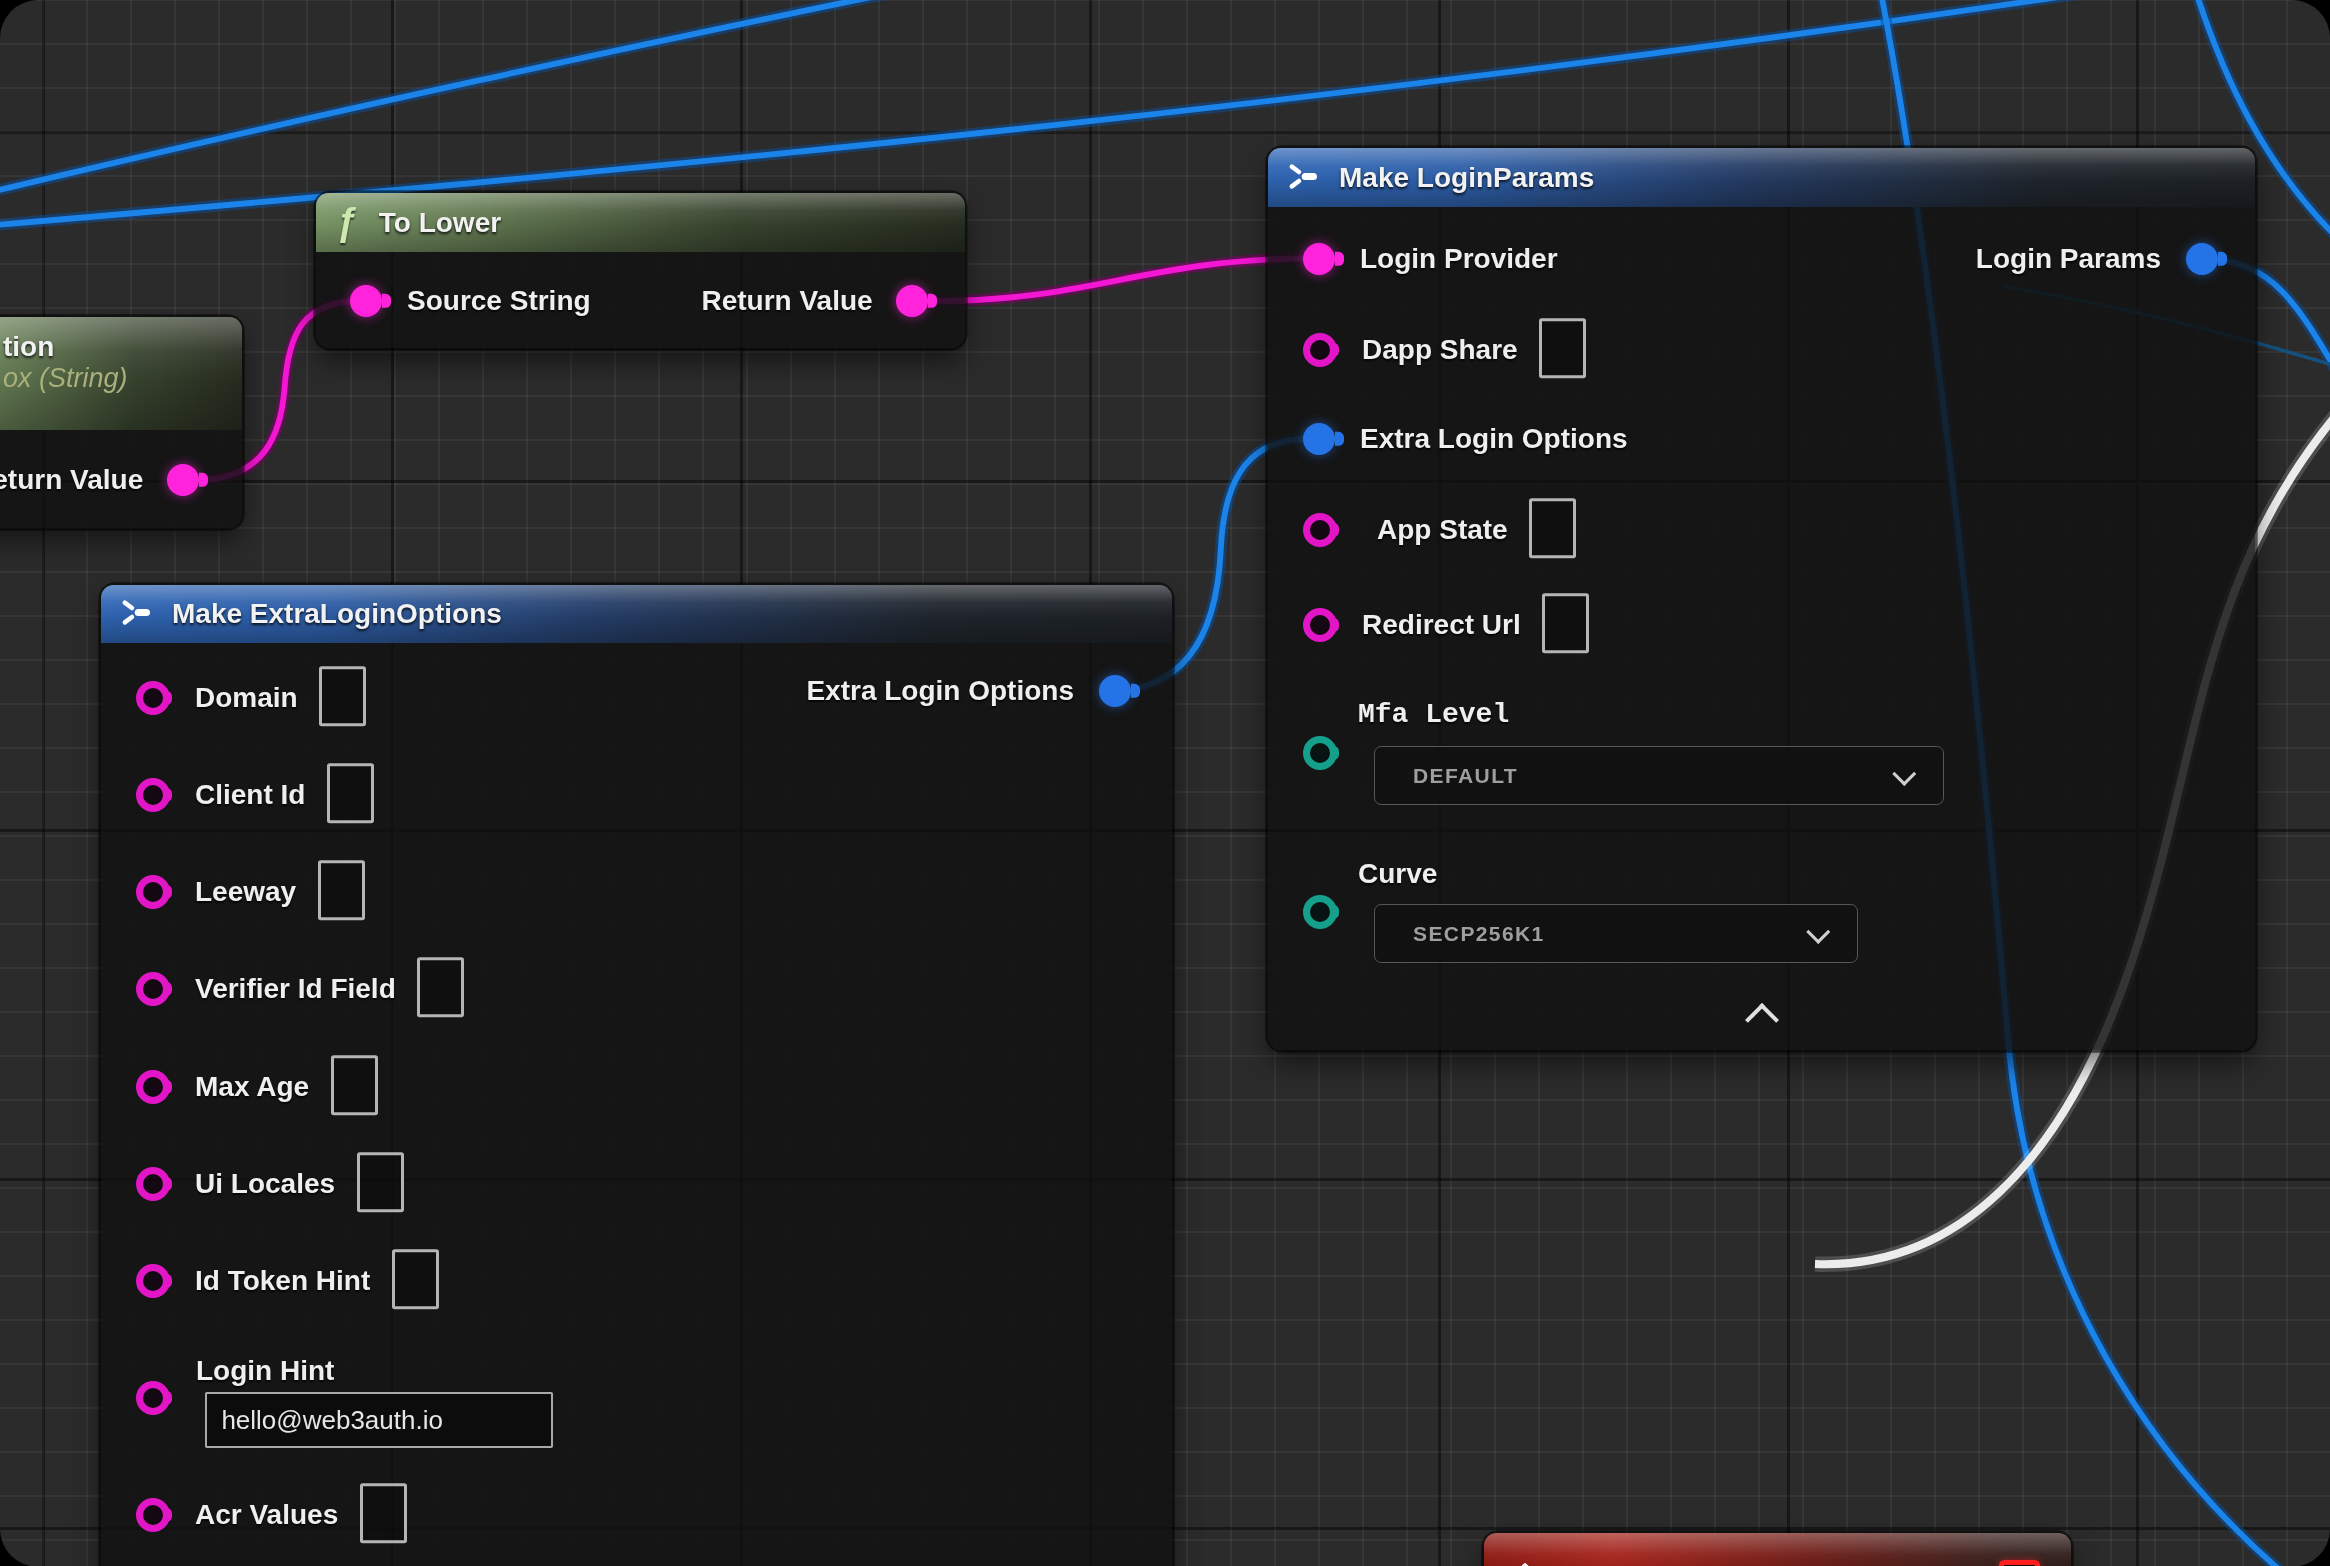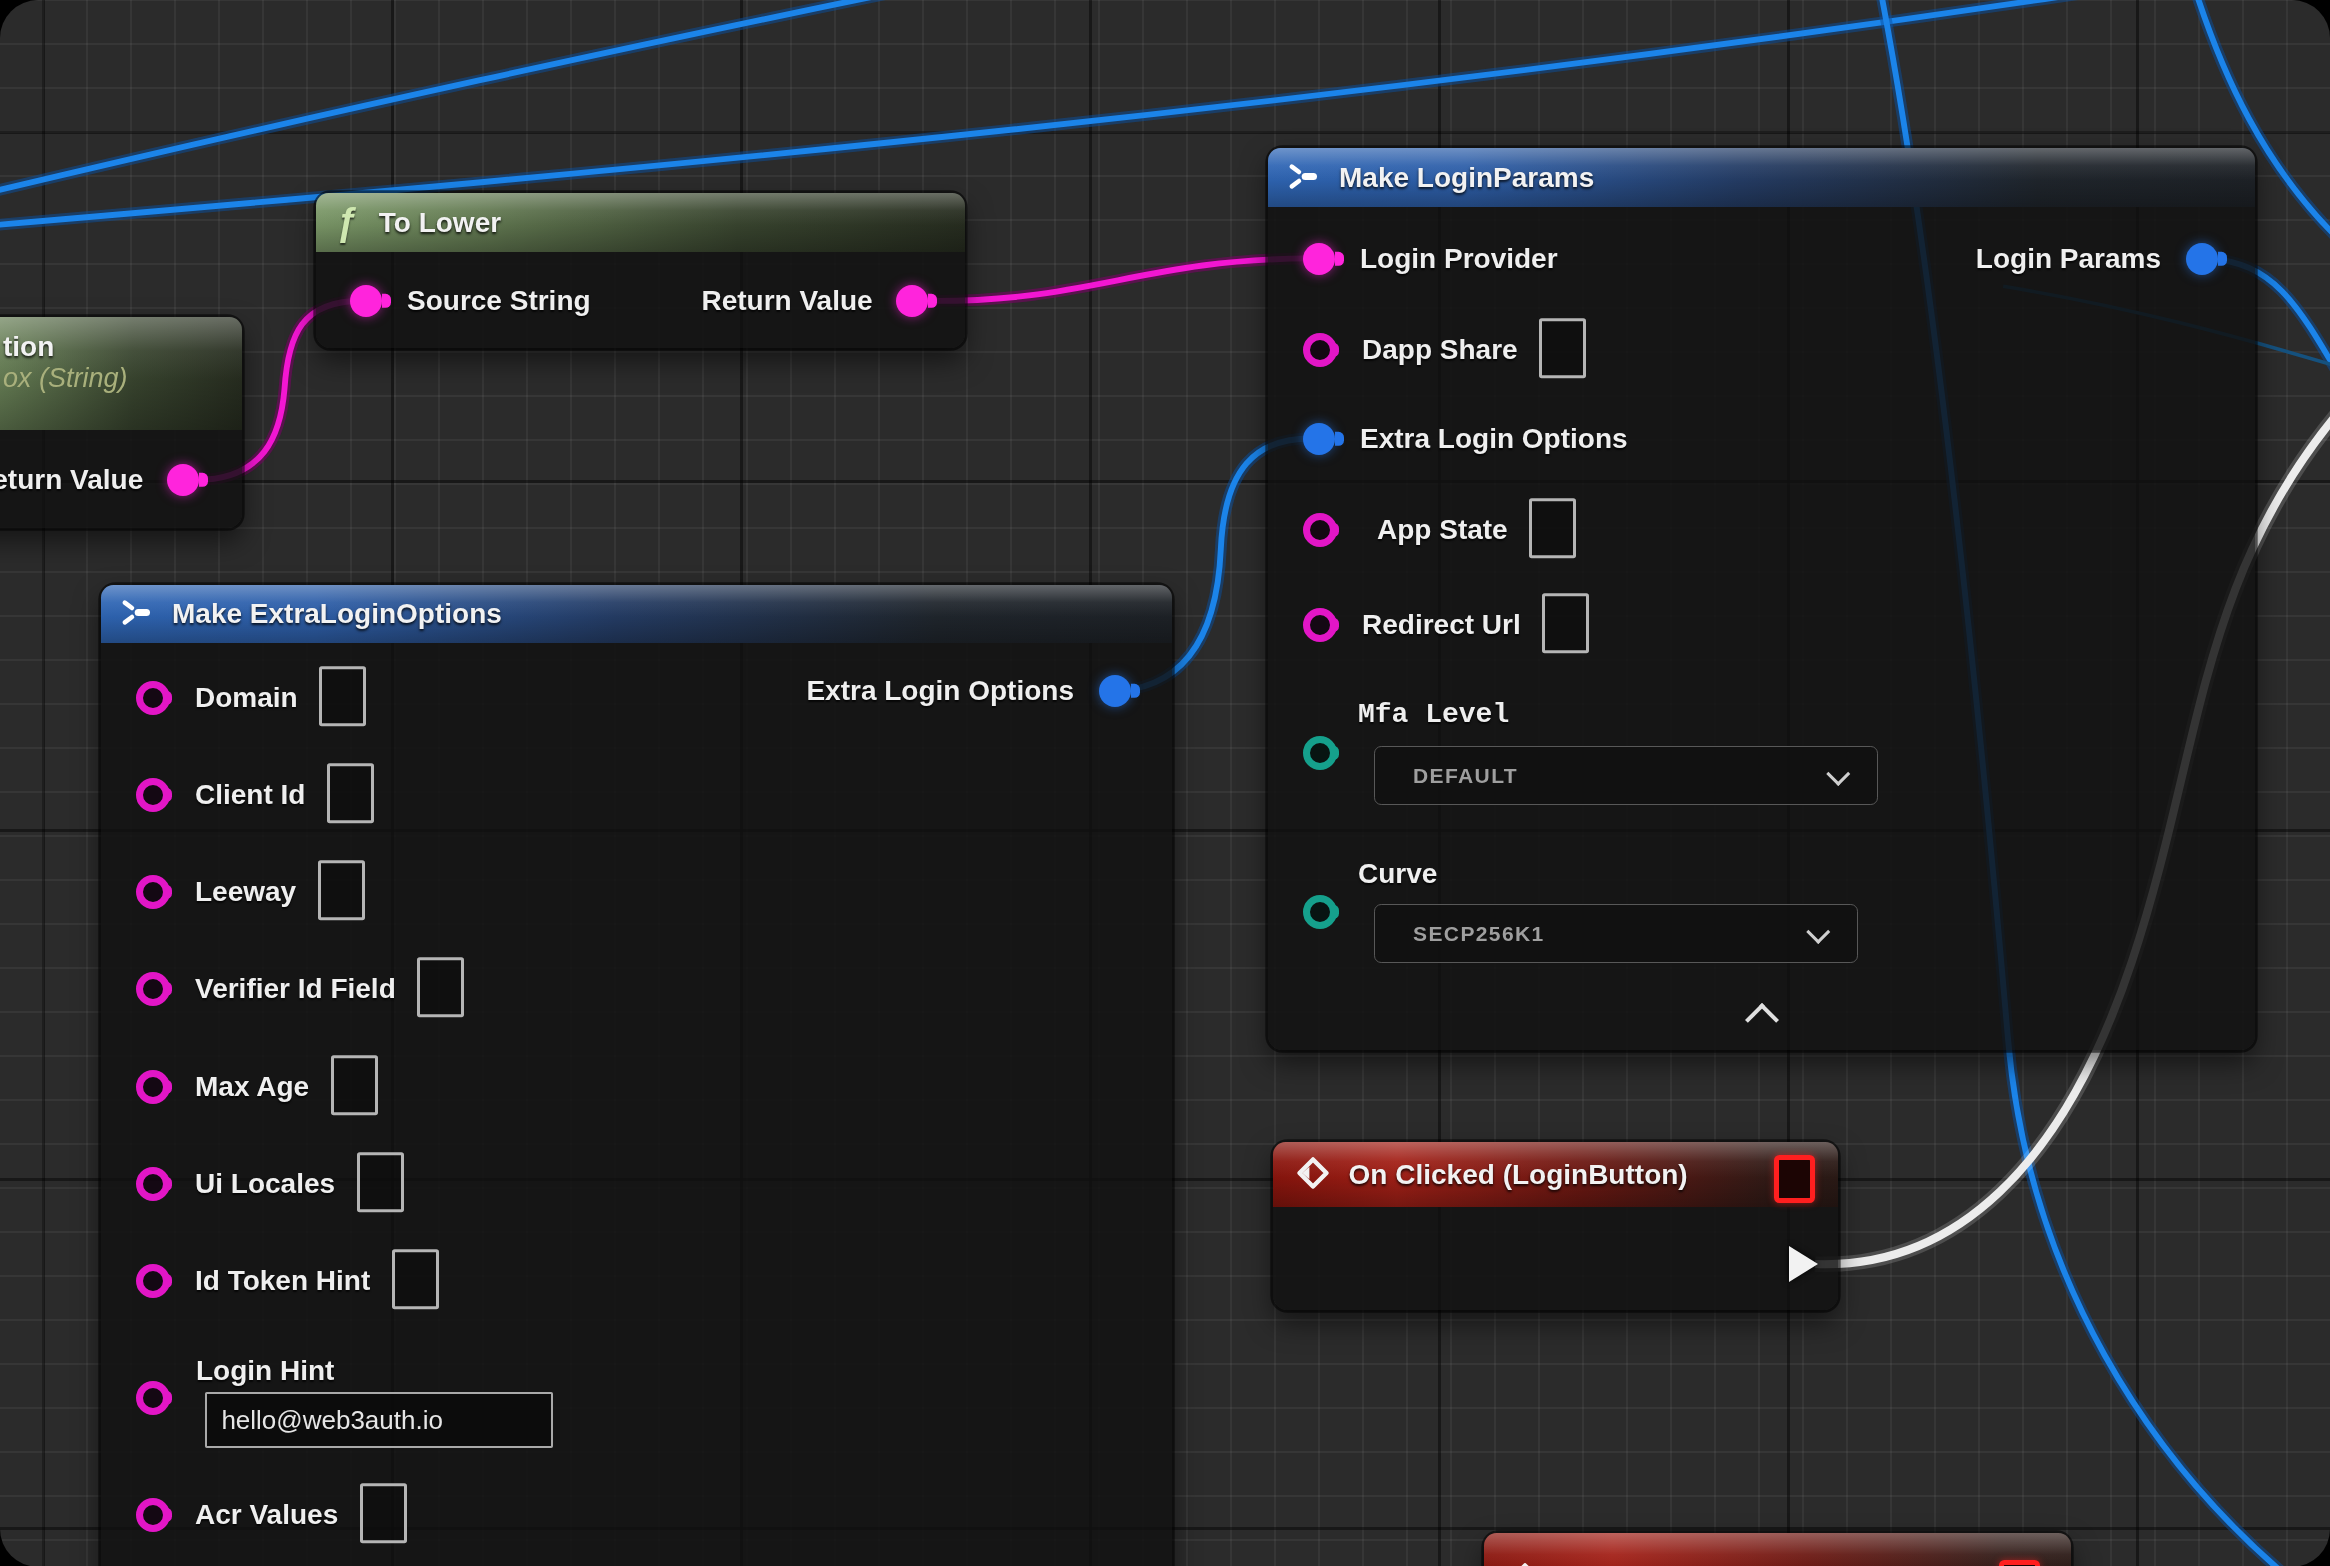--- a/index.html
+++ b/index.html
@@ -273,51 +273,37 @@
     <div class="row" style="top:477px;left:35px;">
       <span class="pin ring magenta"></span>
       <span class="plabel" style="margin-left:25px;">Redirect Url</span>
       <span class="checkbox"></span>
     </div>
 
     <div class="plabel" style="position:absolute;left:90px;top:551px;font-family:Liberation Mono, monospace;">Mfa Level</div>
     <div class="row" style="top:605px;left:35px;">
       <span class="pin ring teal"></span>
     </div>
-    <div class="dropdown" style="left:106px;top:598px;width:504px;">
+    <div class="dropdown" style="left:106px;top:598px;width:570px;">
       <span>DEFAULT</span>
       <span class="dd-chevron"></span>
     </div>
 
     <div class="plabel" style="position:absolute;left:90px;top:710px;">Curve</div>
     <div class="row" style="top:764px;left:35px;">
       <span class="pin ring teal"></span>
     </div>
     <div class="dropdown" style="left:106px;top:756px;width:484px;">
       <span>SECP256K1</span>
       <span class="dd-chevron"></span>
     </div>
 
     <span class="collapse-chevron" style="top:860px;"></span>
   </div>
 
-  <div class="node" style="left:1273px;top:1142px;width:565px;height:168px;">
-    <div class="hdr hdr-red" style="height:65px;">
-      <div class="sheen"></div>
-      <span class="icon-svg" style="margin-left:21.6px;">
-        <svg width="36" height="36" viewBox="0 0 40 40">
-          <path d="M20 5 L35 20 L20 35 L5 20 Z" fill="none" stroke="#f2f2f2" stroke-width="5" stroke-linejoin="round"></path>
-          <path d="M8 20 L16 13 L16 27 Z" fill="#f2f2f2"></path>
-        </svg>
-      </span>
-      <span class="title" style="margin-left:18px;">On Clicked (LoginButton)</span>
-    </div>
-    <span class="bind-square" style="right:23.4px;top:12.6px;"></span>
-    <span class="exec-pin" style="right:20px;top:104px;"></span>
-  </div>
 
   <div class="node" style="left:1484px;top:1533px;width:587px;height:117px;">
     <div class="hdr hdr-red" style="height:72px;">
       <div class="sheen"></div>
       <span class="icon-svg" style="margin-left:23.4px;margin-top:23.4px;">
         <svg width="36" height="36" viewBox="0 0 40 40">
           <path d="M20 5 L35 20 L20 35 L5 20 Z" fill="none" stroke="#f2f2f2" stroke-width="5" stroke-linejoin="round"></path>
           <path d="M8 20 L16 13 L16 27 Z" fill="#f2f2f2"></path>
         </svg>
       </span>

